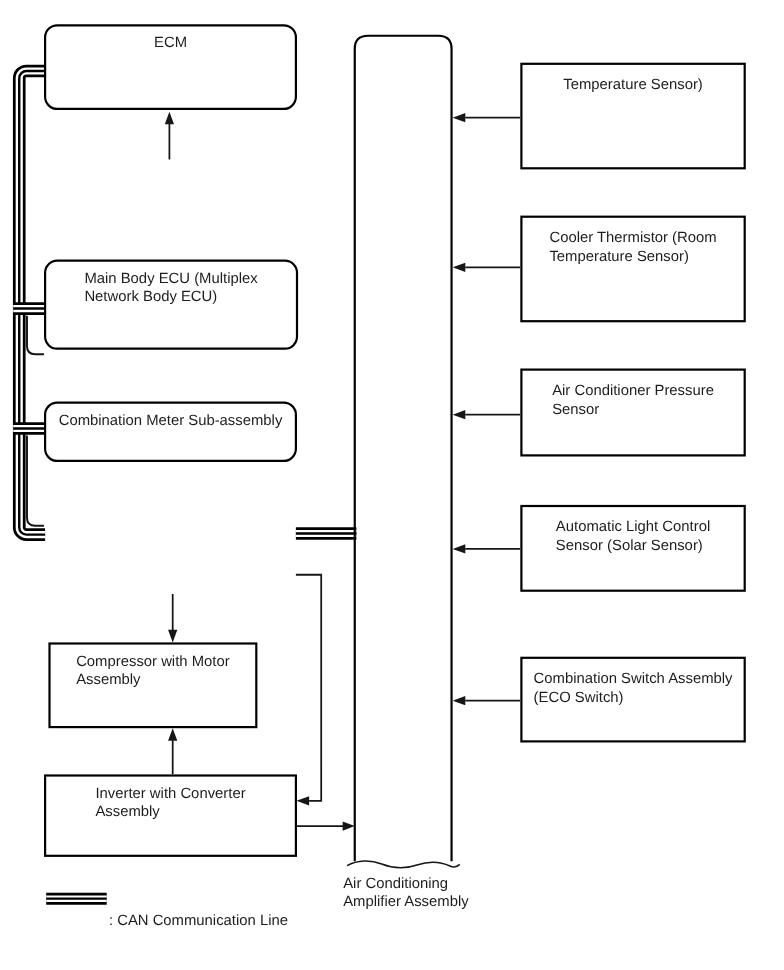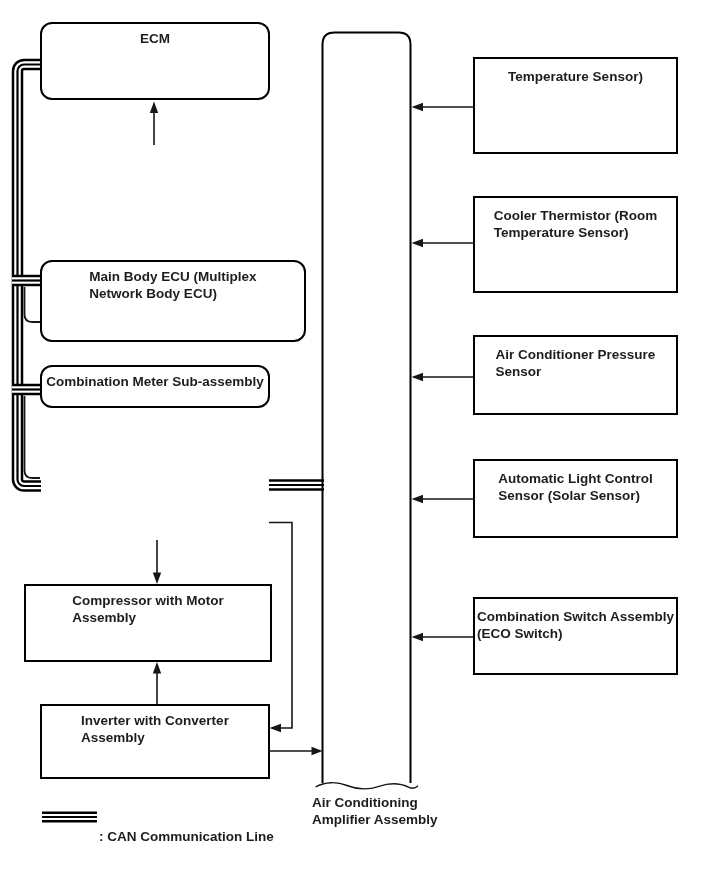--- a/index.html
+++ b/index.html
@@ -2,21 +2,21 @@
 <html><head>
 <meta charset="utf-8">
 <style>
   html,body{margin:0;padding:0;}
   body{
     width:713px;height:882px;position:relative;
     background:#ffffff;
     font-family:"Liberation Sans", sans-serif;
     color:#1d1d1d;
   }
-  #stage{position:absolute;inset:0;width:713px;height:882px;font-weight:bold;}
+  #stage{position:absolute;inset:0;width:713px;height:882px;}
   svg.wires{position:absolute;left:0;top:0;width:713px;height:882px;}
   
   .can-b{stroke:#000;stroke-width:11.5;fill:none;}
   .can-w{stroke:#fff;stroke-width:6.5;fill:none;}
   .can-c{stroke:#000;stroke-width:2.2;fill:none;}
   .leg-b{stroke:#000;stroke-width:11;fill:none;}
   .leg-w{stroke:#fff;stroke-width:6;fill:none;}
   .leg-c{stroke:#000;stroke-width:2;fill:none;}
   .thin{stroke:#161616;stroke-width:1.6;fill:none;}
   .hook{stroke:#161616;stroke-width:1.8;fill:none;}
@@ -110,36 +110,36 @@
   </svg>
 
   <div class="box rounded" style="left:40px;top:22px;width:230px;height:78px">
     <div class="lbl">
         <span>ECM</span>
         <span></span>
       </div>
   </div>
 
 
-  <div class="box rounded" style="left:40px;top:260px;width:266px;height:82px">
+  <div class="box rounded" style="left:40px;top:236px;width:231px;height:82px">
     <div class="lbl">
         <span>Main Body ECU (Multiplex</span>
         <span>Network Body ECU)</span>
       </div>
   </div>
 
-  <div class="box rounded" style="left:40px;top:365px;width:230px;height:43px">
+  <div class="box rounded" style="left:40px;top:365px;width:230px;height:55px">
     <div class="lbl">
         <span>Combination Meter Sub-assembly</span>
         <span></span>
       </div>
   </div>
 
 
-  <div class="box" style="left:24px;top:584px;width:248px;height:78px">
+  <div class="box" style="left:44px;top:584px;width:190px;height:78px">
     <div class="lbl">
         <span>Compressor with Motor</span>
         <span>Assembly</span>
       </div>
   </div>
 
   <div class="box" style="left:40px;top:704px;width:230px;height:75px">
     <div class="lbl">
         <span>Inverter with Converter</span>
         <span>Assembly</span>

